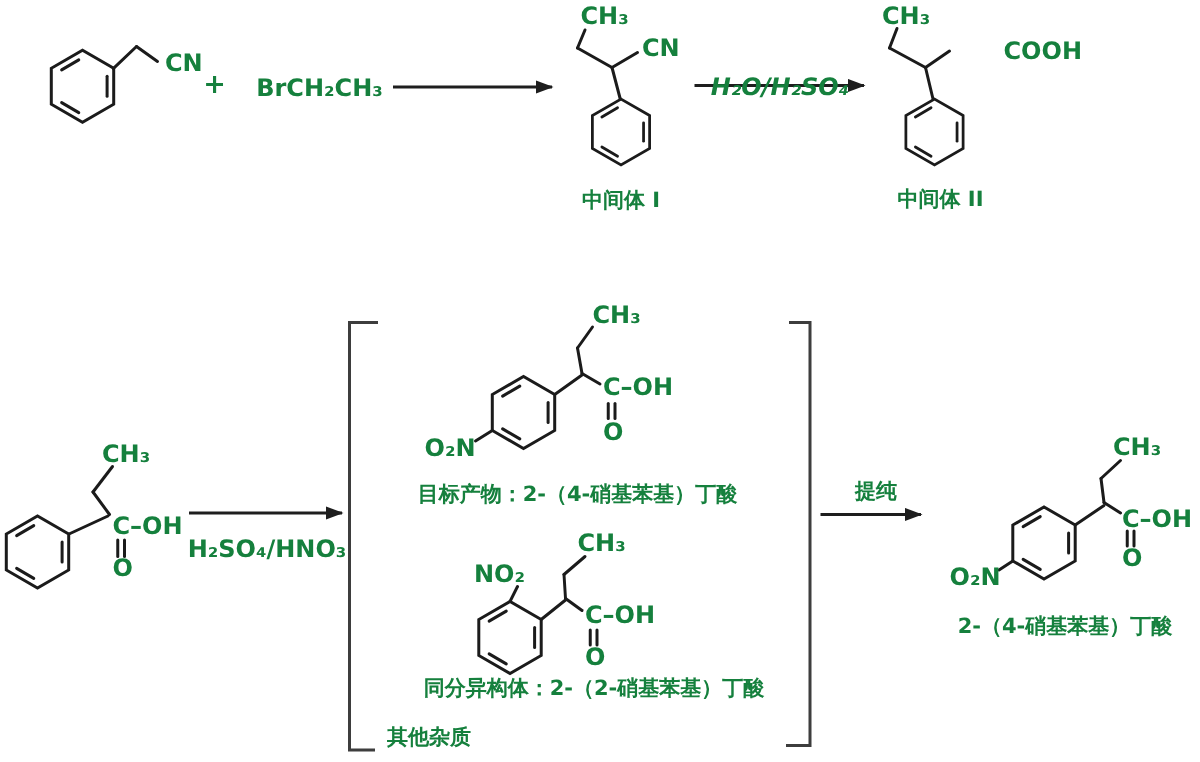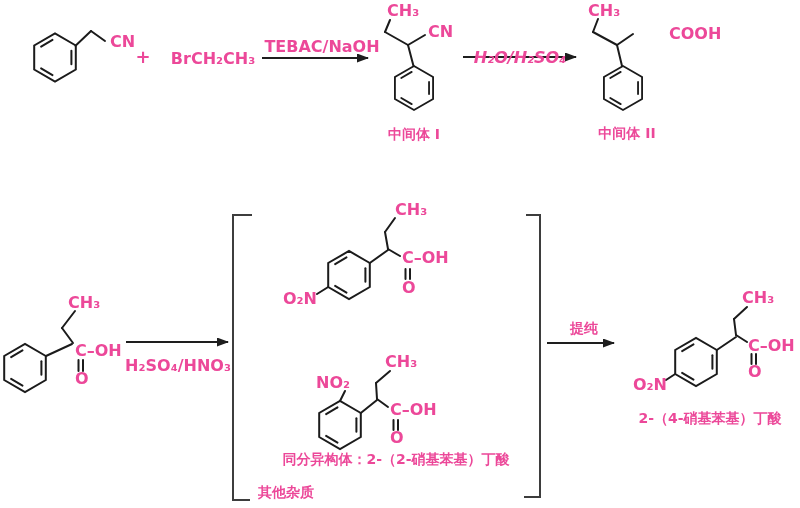--- a/index.html
+++ b/index.html
@@ -8,21 +8,21 @@
     width:800px;height:508px;
     background:#ffffff;
     font-family:"DejaVu Sans","Liberation Sans",sans-serif;
     overflow:hidden;
   }
   #scheme-svg{position:absolute;left:0;top:0;}
   .lbl{
     position:absolute;
     white-space:nowrap;
     font-weight:bold;
-    color:#ec4899;
+    color:#15803d;
     font-size:16px;
     line-height:1.0;
     letter-spacing:0px;
   }
   .ctr{transform:translateX(-50%);}
   .cap{font-size:14px;}
   .plus{font-size:18px;}
   .bond{stroke:#1b1b1b;stroke-width:2;fill:none;stroke-linecap:round;}
   .arrowline{stroke:#1e1e1e;stroke-width:2;fill:none;}
   .bracket{stroke:#3d3d3d;stroke-width:2;fill:none;}
@@ -117,41 +117,41 @@
       <line class="bond" x1="716.8" y1="350" x2="736" y2="337"></line>
       <line class="bond" x1="675.2" y1="374" x2="666" y2="380"></line>
       <line class="bond" x1="751.5" y1="354" x2="751.5" y2="364"></line>
       <line class="bond" x1="756" y1="354" x2="756" y2="364"></line>
     </g>
   </svg>
 
   <span class="lbl" style="left:110px;top:34px;">CN</span>
   <span class="lbl plus ctr" style="left:143px;top:48px;">+</span>
   <span class="lbl ctr" style="left:213px;top:51px;">BrCH₂CH₃</span>
-  <span class="lbl ctr" style="left:322px;top:39px;">TEBAC/NaOH</span>
 
   <span class="lbl" style="left:387px;top:3px;">CH₃</span>
   <span class="lbl" style="left:428px;top:24px;">CN</span>
   <span class="lbl cap ctr" style="left:414px;top:127px;">中间体 I</span>
 
   <span class="lbl ctr" style="left:520px;top:50px;font-style:italic;">H₂O/H₂SO₄</span>
 
   <span class="lbl" style="left:588px;top:3px;">CH₃</span>
   <span class="lbl" style="left:637px;top:26px;margin-left:32px;">COOH</span>
   <span class="lbl cap ctr" style="left:627px;top:126px;">中间体 II</span>
 
   <span class="lbl" style="left:68px;top:295px;">CH₃</span>
   <span class="lbl" style="left:75px;top:343px;">C–OH</span>
   <span class="lbl" style="left:75px;top:371px;">O</span>
   <span class="lbl ctr" style="left:178px;top:322px;margin-top:36px;">H₂SO₄/HNO₃</span>
 
   <span class="lbl" style="left:395px;top:202px;">CH₃</span>
   <span class="lbl" style="left:402px;top:250px;">C–OH</span>
   <span class="lbl" style="left:402px;top:280px;">O</span>
   <span class="lbl" style="left:283px;top:291px;">O₂N</span>
+  <span class="lbl cap ctr" style="left:385px;top:323px;">目标产物：2-（4-硝基苯基）丁酸</span>
 
   <span class="lbl" style="left:385px;top:354px;">CH₃</span>
   <span class="lbl" style="left:316px;top:375px;">NO₂</span>
   <span class="lbl" style="left:390px;top:402px;">C–OH</span>
   <span class="lbl" style="left:390px;top:430px;">O</span>
   <span class="lbl cap ctr" style="left:396px;top:452px;">同分异构体：2-（2-硝基苯基）丁酸</span>
 
   <span class="lbl cap" style="left:258px;top:485px;">其他杂质</span>
 
   <span class="lbl cap ctr" style="left:584px;top:321px;">提纯</span>

